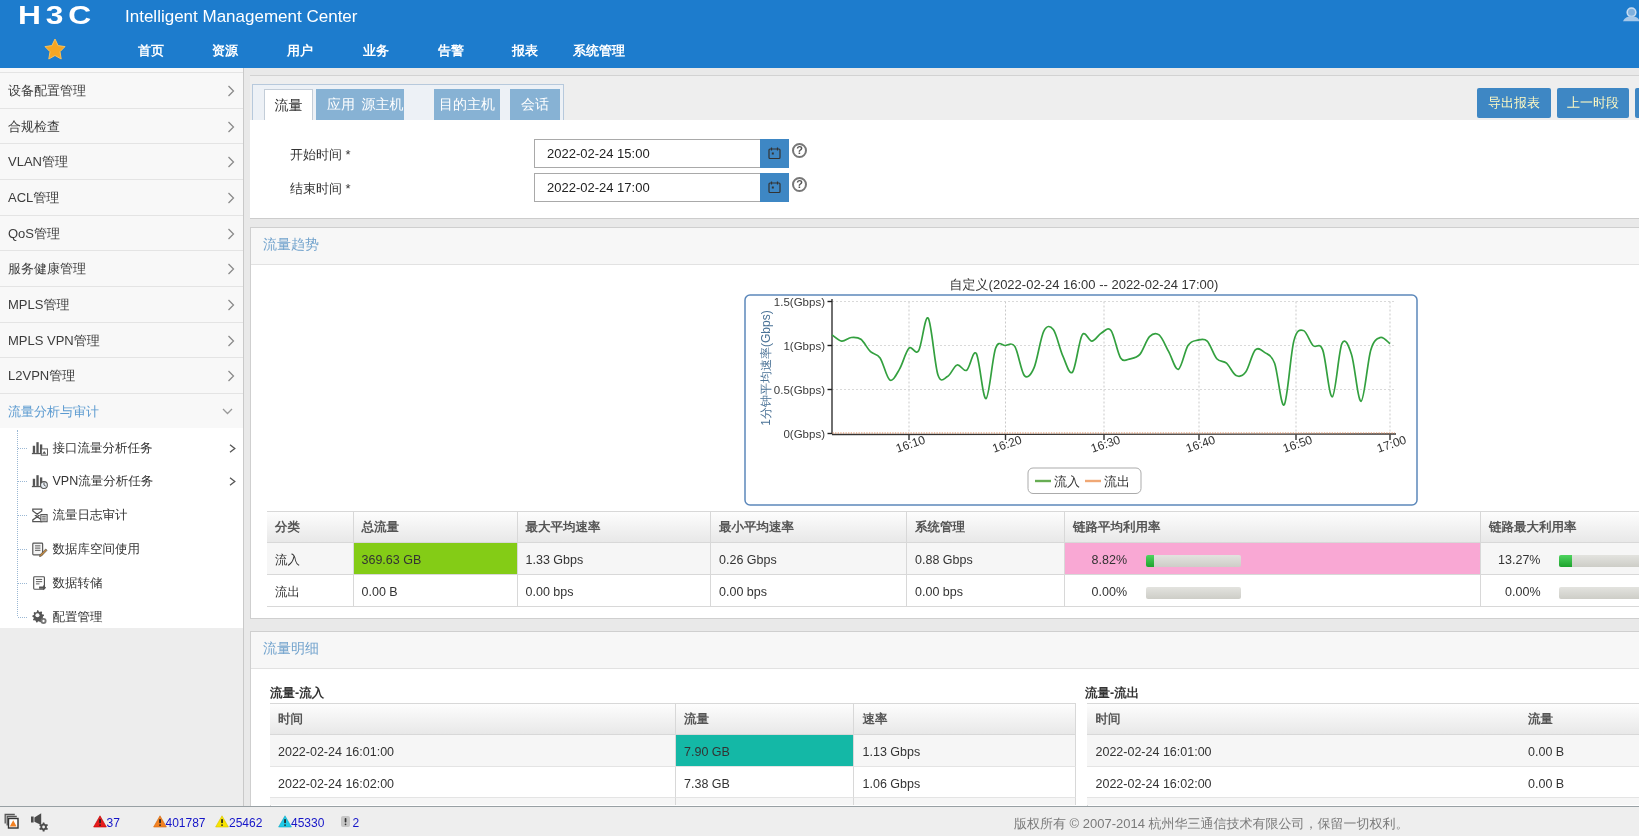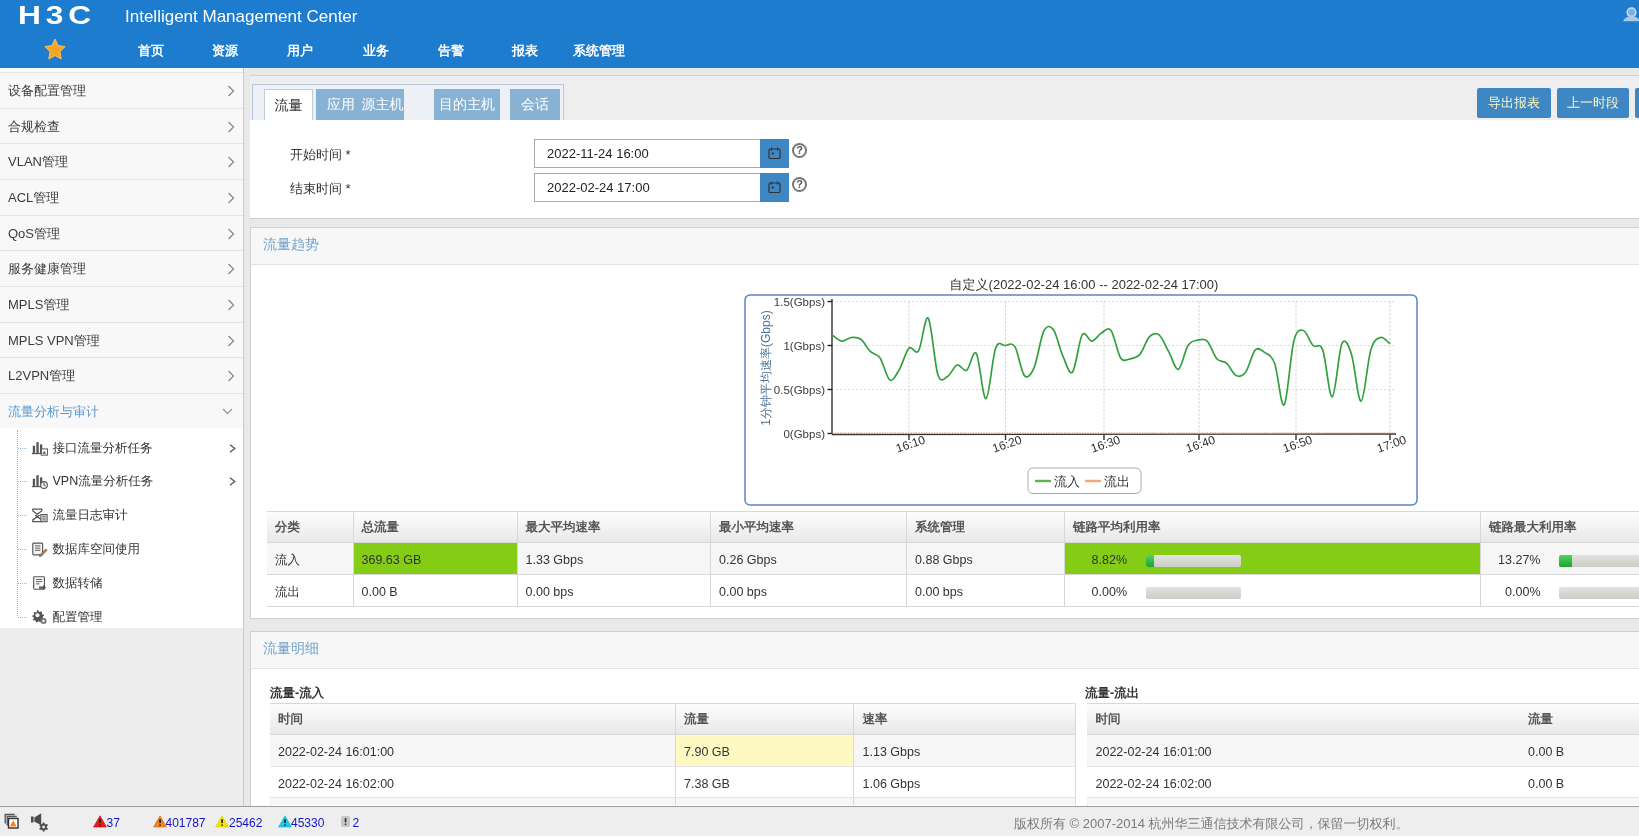--- a/index.html
+++ b/index.html
@@ -219,21 +219,21 @@
 <div class="abs tab off" style="left:361px;width:43px">源主机</div>
 <div class="abs tab off" style="left:434px;width:66px">目的主机</div>
 <div class="abs tab off" style="left:510px;width:50px">会话</div>
 <div class="abs btn" style="left:1477px;width:74px">导出报表</div>
 <div class="abs btn" style="left:1557px;width:72px">上一时段</div>
 <div class="abs btn" style="left:1635px;width:50px">下一</div>
 
 <div class="abs" id="formpanel"></div>
 <div class="abs flabel" style="top:146px">开始时间 *</div>
 <div class="abs flabel" style="top:179.5px">结束时间 *</div>
-<div class="abs finput" style="top:139px">2022-11-24 16:00</div>
+<div class="abs finput" style="top:139px">2022-02-24 15:00</div>
 <div class="abs finput" style="top:172.5px">2022-02-24 17:00</div>
 <div class="abs fcal" style="top:139px"><svg width="29" height="29" viewBox="0 0 29 29">
       <g stroke="#333" stroke-width="1.2" fill="none">
         <rect x="9" y="10" width="11" height="9.5" rx="1"></rect>
         <path d="M11.5 8.5v3M17.5 8.5v3"></path>
         <rect x="11.8" y="13.5" width="2" height="2" fill="#333" stroke="none"></rect>
       </g>
     </svg></div>
 <div class="abs fcal" style="top:172.5px"><svg width="29" height="29" viewBox="0 0 29 29">
       <g stroke="#333" stroke-width="1.2" fill="none">
@@ -323,21 +323,21 @@
   </div>
 <div class="abs cell" style="left:517.5px;top:543px;width:193.5px;height:32px;background:#f6f6f6">
     <span>1.33 Gbps</span>
   </div>
 <div class="abs cell" style="left:711px;top:543px;width:196px;height:32px;background:#f6f6f6">
     <span>0.26 Gbps</span>
   </div>
 <div class="abs cell" style="left:907px;top:543px;width:158px;height:32px;background:#f6f6f6">
     <span>0.88 Gbps</span>
   </div>
-<div class="abs cell" style="left:1065px;top:543px;width:416px;height:32px;background:#84cc16">
+<div class="abs cell" style="left:1065px;top:543px;width:416px;height:32px;background:#f9a8d4">
     <span style="left:auto;right:353px">8.82%</span>
     <div class="track" style="left:81px;top:12px;width:95px"></div>
     <div class="fillg" style="left:81px;top:12px;width:8.4px"></div>
   </div>
 <div class="abs cell" style="left:1481px;top:543px;width:419px;height:32px;background:#f6f6f6">
     <span style="left:auto;right:358.5px">13.27%</span>
     <div class="track" style="left:78px;top:12px;width:95px"></div>
     <div class="fillg" style="left:78px;top:12px;width:12.6px"></div>
   </div>
 <div class="abs cell" style="left:267px;top:575px;width:86.5px;height:32px;background:#fff">
@@ -377,21 +377,21 @@
   </div>
 <div class="abs cell hcell" style="left:675.5px;top:703px;width:178.5px;height:32px">
     <span style="left:8.5px">流量</span>
   </div>
 <div class="abs cell hcell" style="left:854px;top:703px;width:221.5px;height:32px">
     <span style="left:8.5px">速率</span>
   </div>
 <div class="abs cell" style="left:269.5px;top:735.0px;width:406.0px;height:31.7px;background:#f6f6f6;border-bottom:none;border-bottom:1px solid #e4e4e4">
     <span style="left:8.5px">2022-02-24 16:01:00</span>
   </div>
-<div class="abs cell" style="left:675.5px;top:735.0px;width:178.5px;height:31.7px;background:#fef9c3;border-bottom:none;border-bottom:1px solid #e4e4e4">
+<div class="abs cell" style="left:675.5px;top:735.0px;width:178.5px;height:31.7px;background:#14b8a6;border-bottom:none;border-bottom:1px solid #e4e4e4">
     <span style="left:8.5px">7.90 GB</span>
   </div>
 <div class="abs cell" style="left:854px;top:735.0px;width:221.5px;height:31.7px;background:#f6f6f6;border-bottom:none;border-bottom:1px solid #e4e4e4">
     <span style="left:8.5px">1.13 Gbps</span>
   </div>
 <div class="abs cell" style="left:269.5px;top:766.7px;width:406.0px;height:31.7px;background:#fff;border-bottom:none;border-bottom:1px solid #e4e4e4">
     <span style="left:8.5px">2022-02-24 16:02:00</span>
   </div>
 <div class="abs cell" style="left:675.5px;top:766.7px;width:178.5px;height:31.7px;background:#fff;border-bottom:none;border-bottom:1px solid #e4e4e4">
     <span style="left:8.5px">7.38 GB</span>

